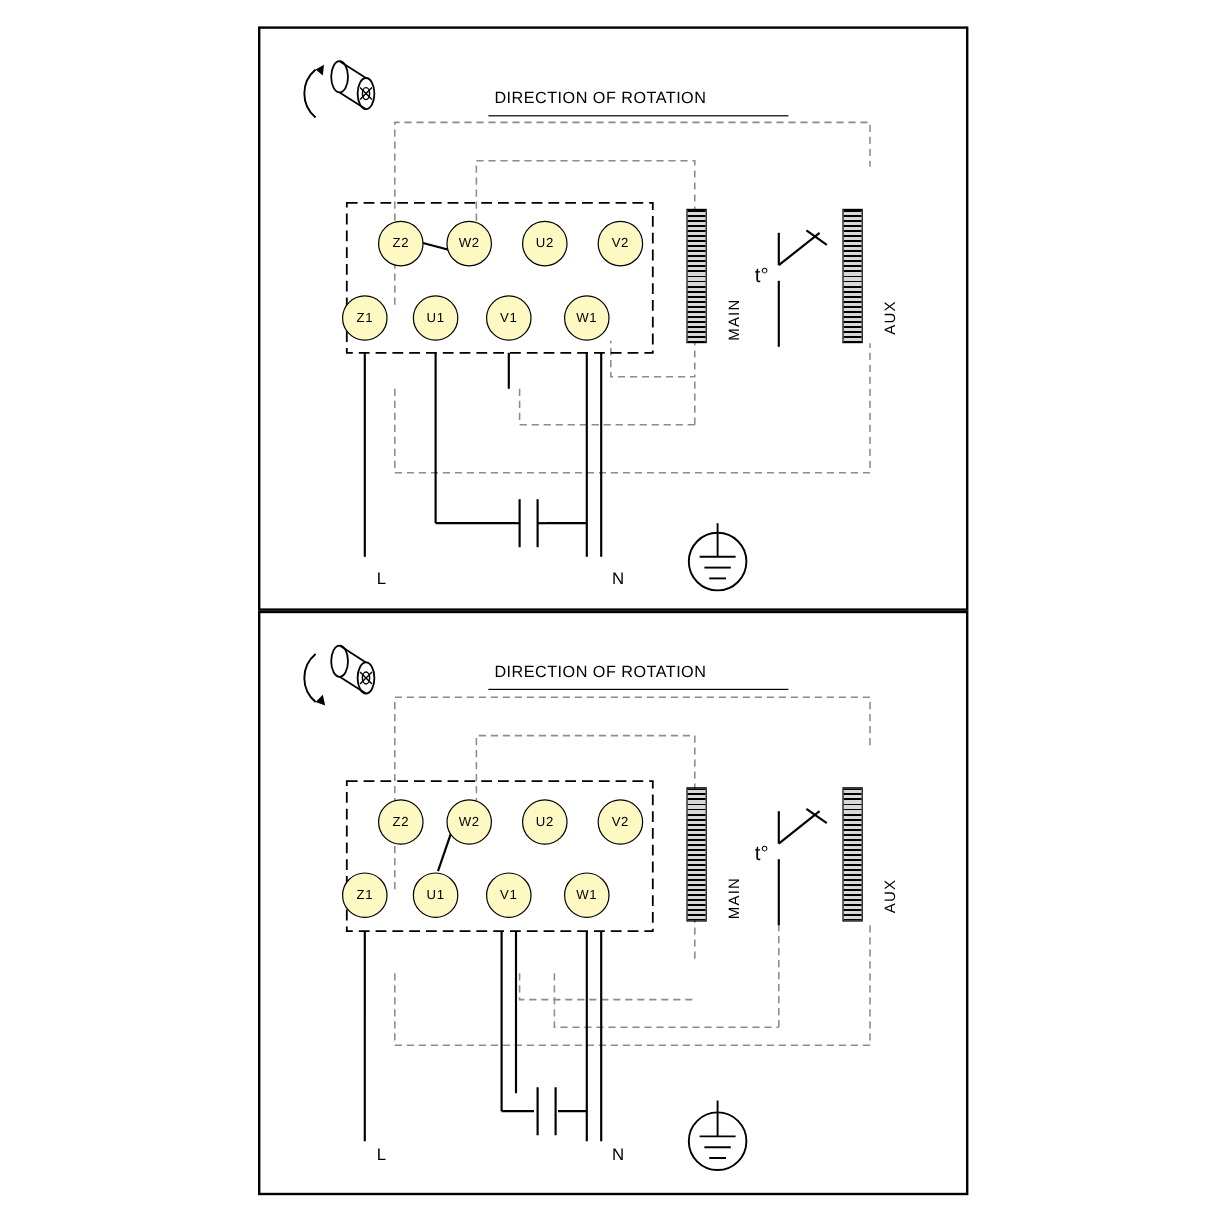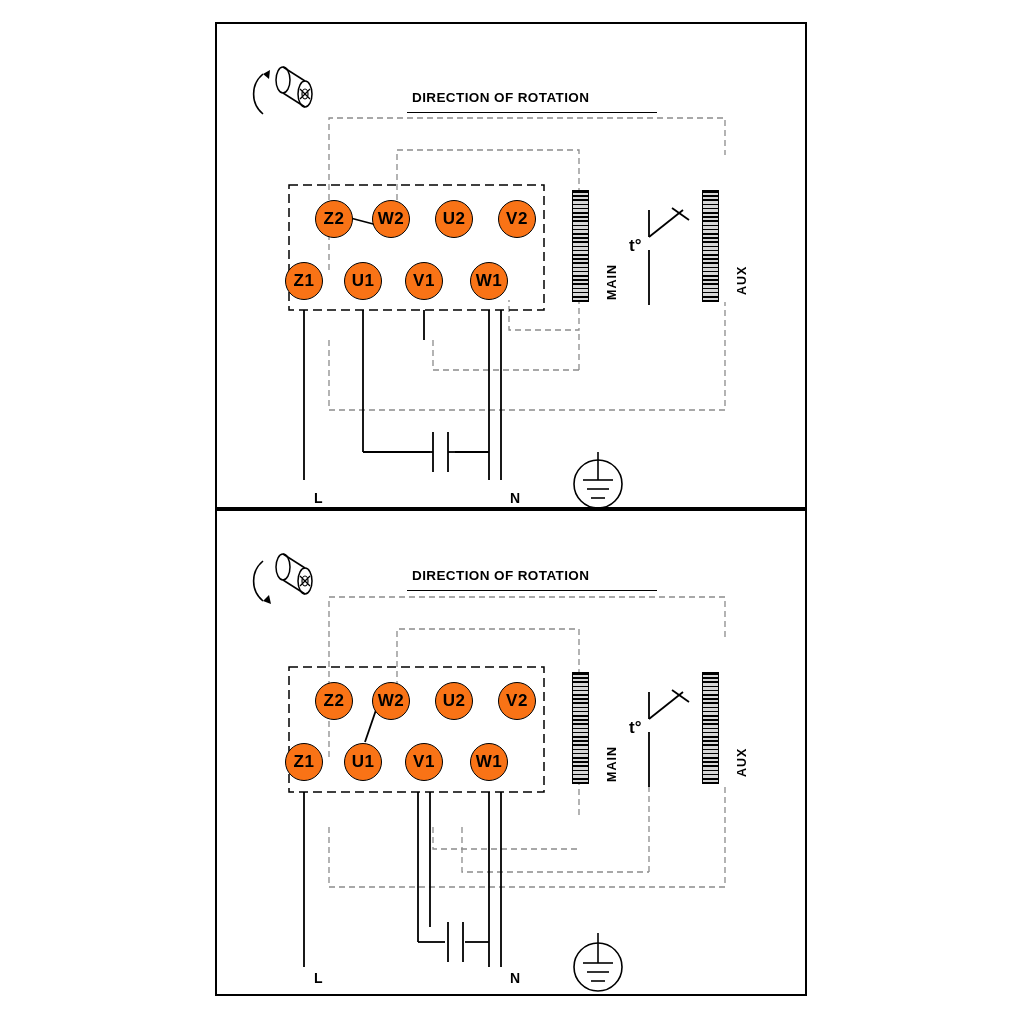--- a/index.html
+++ b/index.html
@@ -18,21 +18,21 @@
     background: #ffffff;
   }
   .frame {
     position: absolute;
     border: 2px solid #000;
     box-sizing: border-box;
   }
   #panel-top { left: 215px; top: 22px; width: 592px; height: 487px; }
   #panel-bottom { left: 215px; top: 509px; width: 592px; height: 487px; }
 
-  .panel { position: absolute; left: 0; top: 16px; width: 100%; height: 100%; font-weight: bold; }
+  .panel { position: absolute; left: 0; top: 0; width: 100%; height: 100%; }
 
   .title {
     position: absolute;
     font-size: 13.5px;
     letter-spacing: 0.4px;
     color: #000;
     white-space: nowrap;
   }
   .title-rule {
     position: absolute;
@@ -40,26 +40,26 @@
   }
 
   svg { position: absolute; left: 0; top: 0; overflow: visible; }
 
   .term {
     position: absolute;
     width: 38px;
     height: 38px;
     border: 1.6px solid #000;
     border-radius: 50%;
-    background: #f97316;
+    background: #fef9c3;
     box-sizing: border-box;
     display: flex;
     align-items: center;
     justify-content: center;
-    font-size: 17px;
+    font-size: 11px;
     letter-spacing: 0.5px;
     color: #000;
   }
 
   .coil {
     position: absolute;
     width: 17px;
     height: 112px;
     border: 1.4px solid #000;
     box-sizing: border-box;

